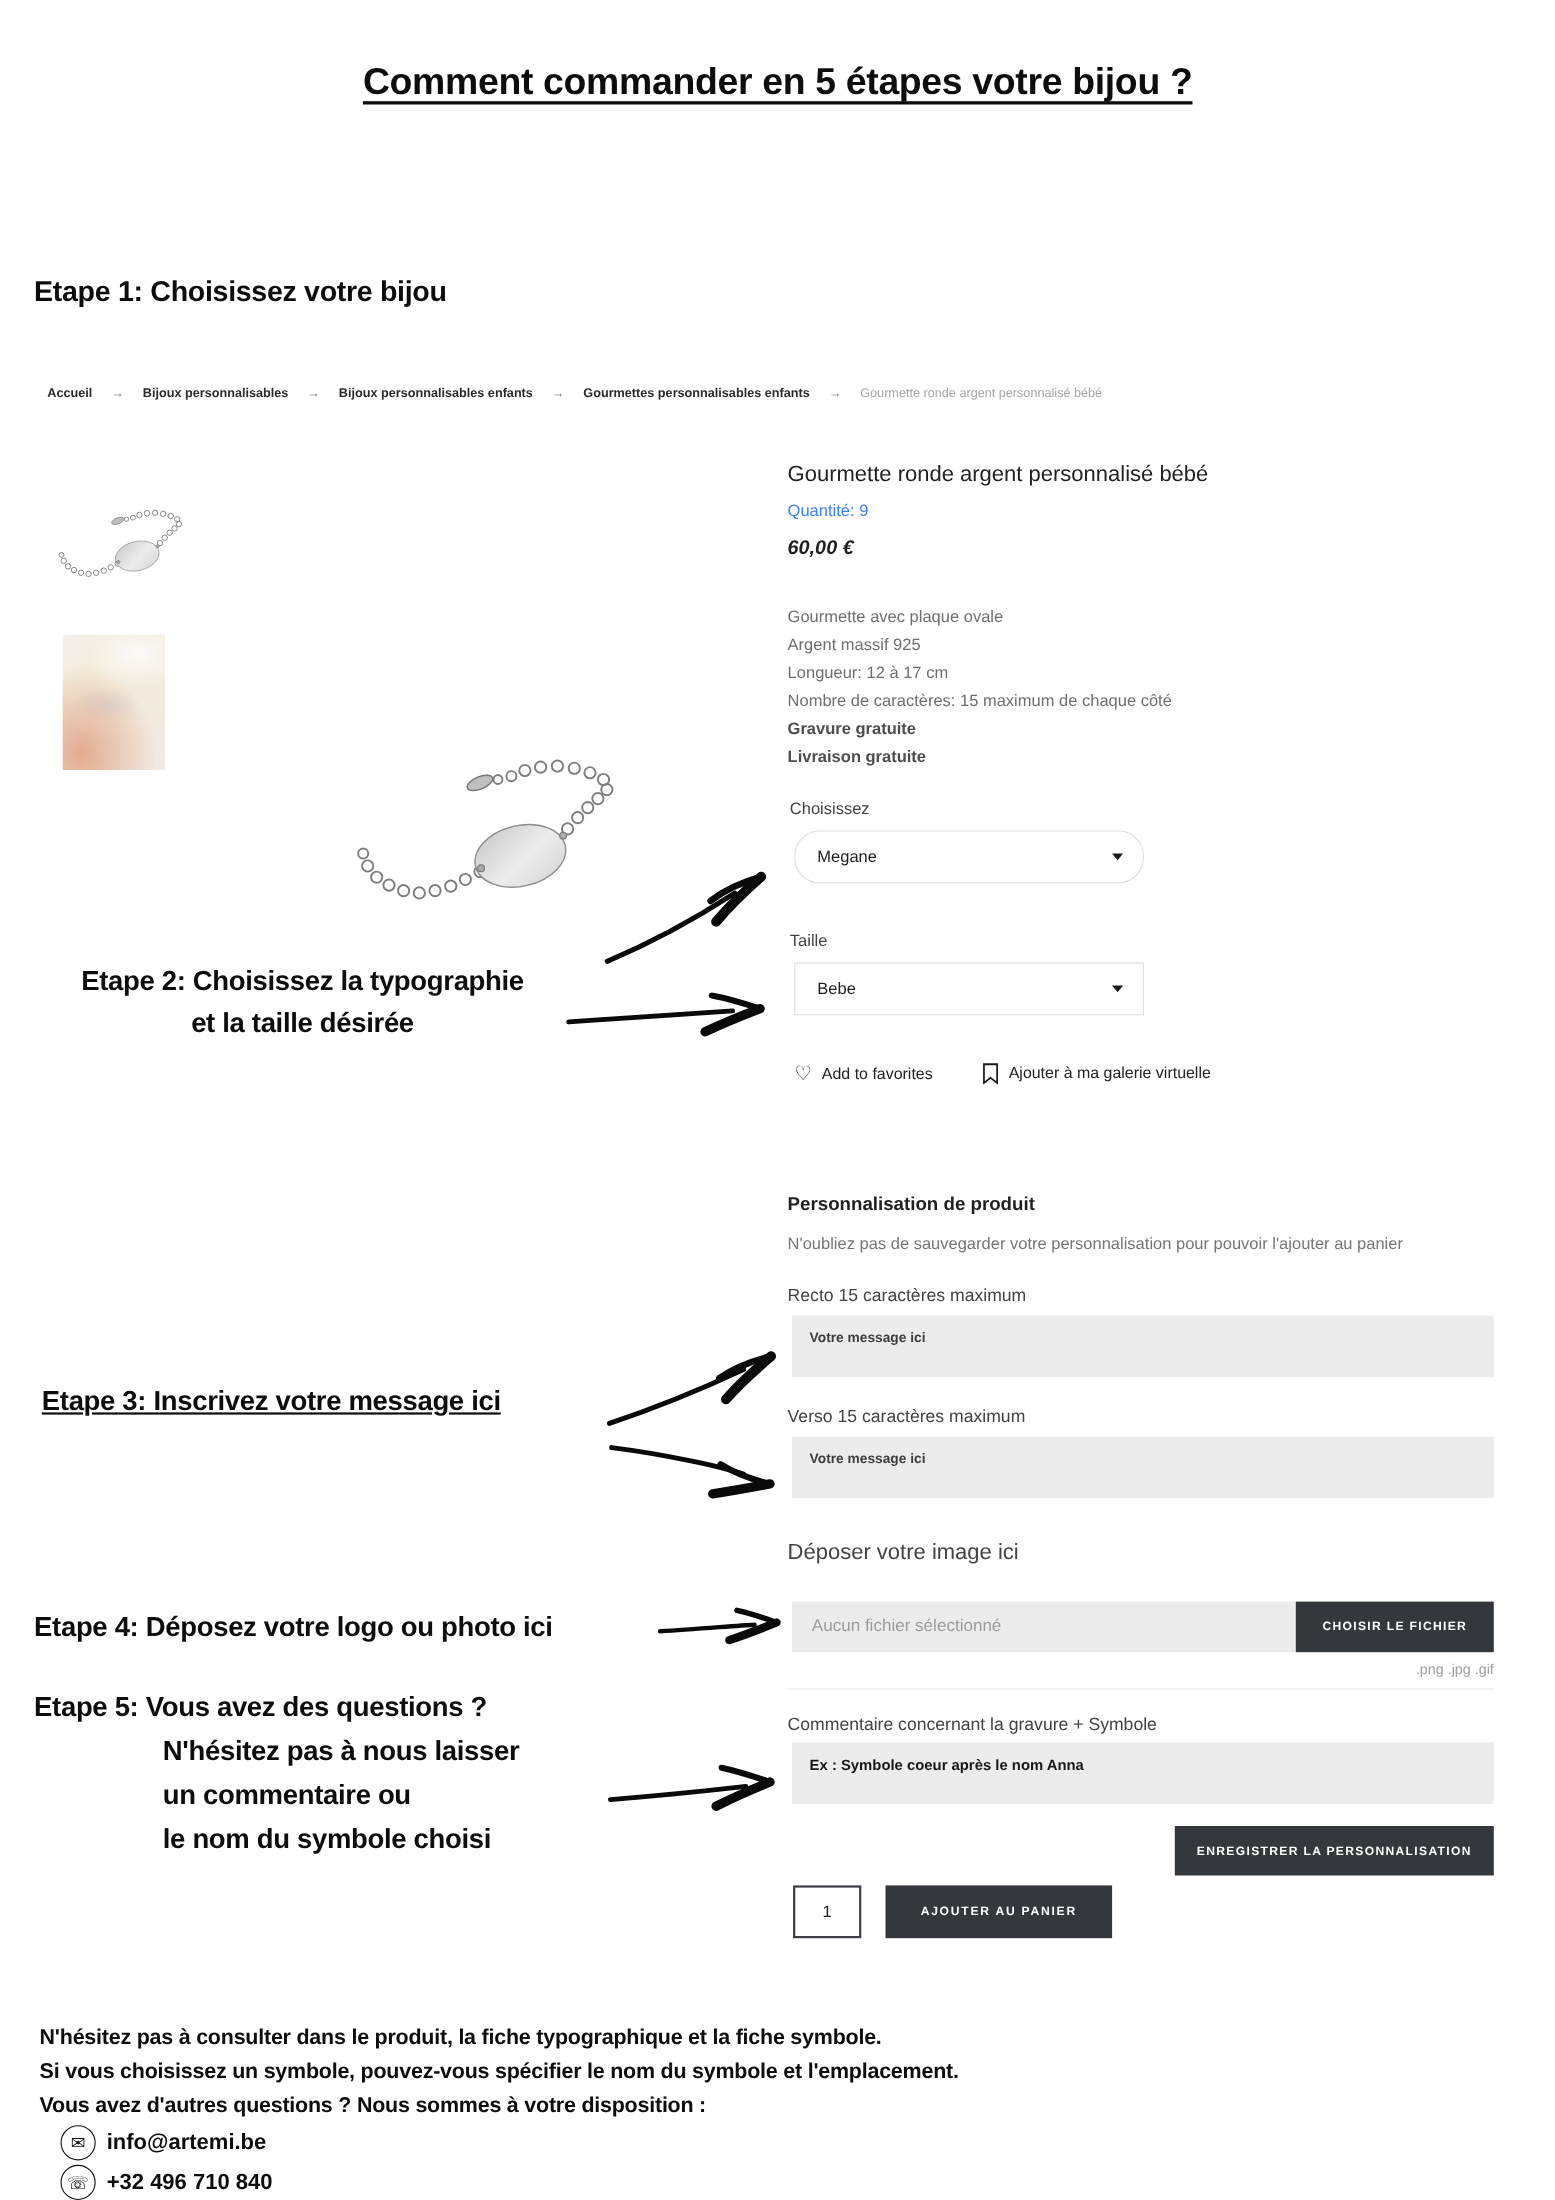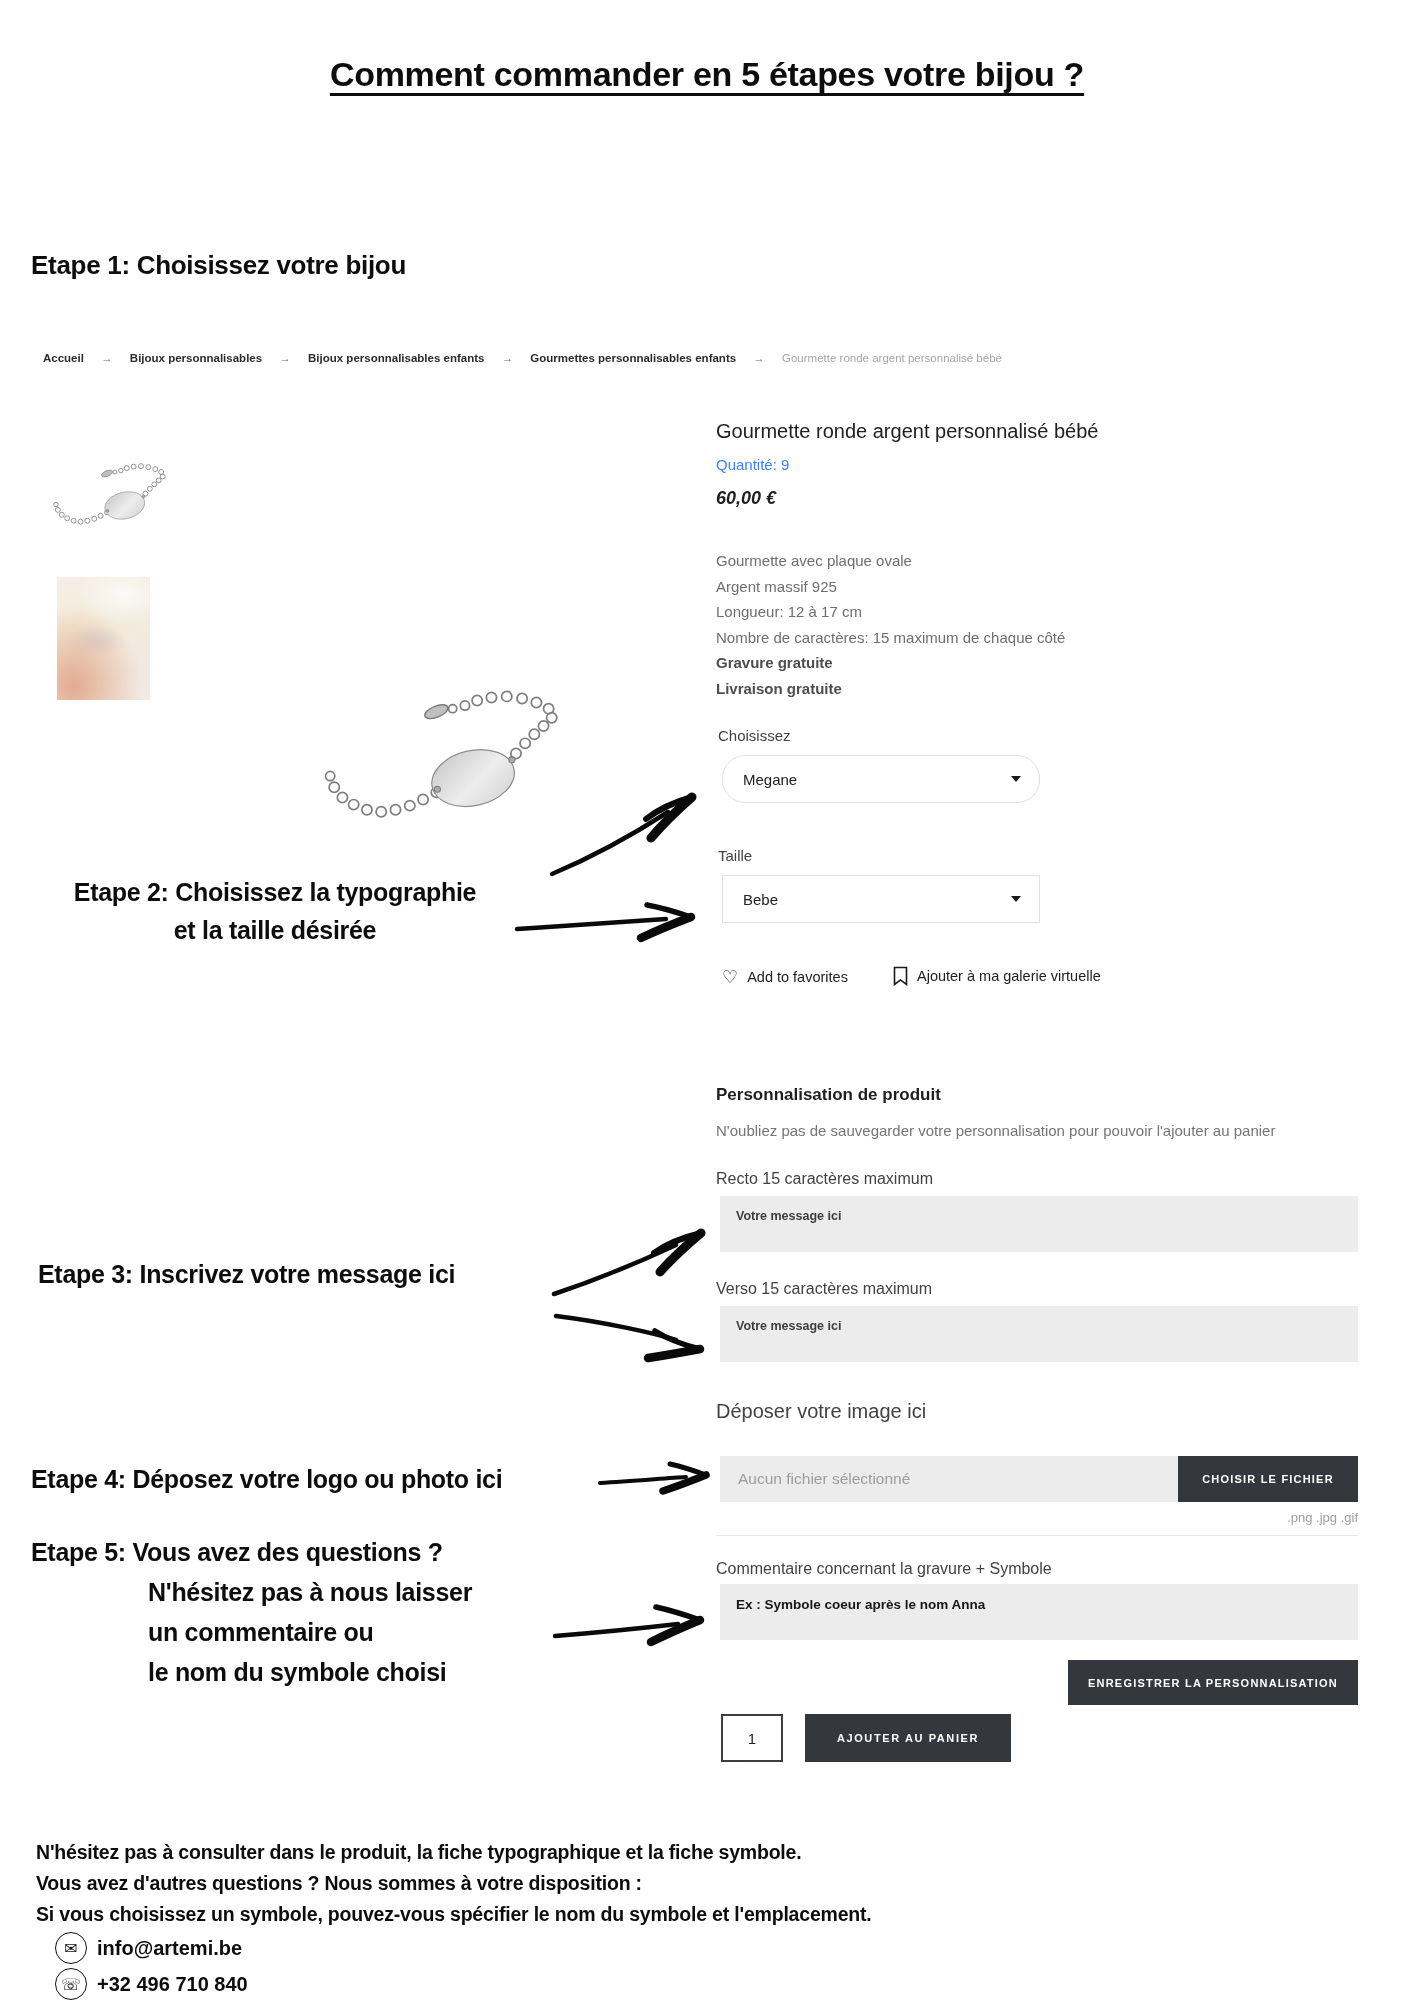--- a/index.html
+++ b/index.html
@@ -200,21 +200,21 @@
   <button class="abs darkbtn" style="left:1068px;top:1660px;width:290px;height:45px;font-size:11px;">ENREGISTRER LA PERSONNALISATION</button>
 
   <input class="abs qty" style="left: 721px; top: 1714px;" value="1">
   <button class="abs darkbtn" style="left:805px;top:1714px;width:206px;height:48px;letter-spacing:1.6px;">AJOUTER AU PANIER</button>
 
   <div class="abs annot step-txt" style="left:25px;top:873px;width:500px;text-align:center;">
     <div>Etape 2: Choisissez la typographie</div>
     <div>et la taille désirée</div>
   </div>
 
-  <div class="abs annot step-txt" style="left:38px;top:1255px;">Etape 3: Inscrivez votre message ici</div>
+  <div class="abs annot step-txt" style="left:38px;top:1255px;text-decoration:underline;">Etape 3: Inscrivez votre message ici</div>
   <div class="abs annot step-txt" style="left:31px;top:1460px;">Etape 4: Déposez votre logo ou photo ici</div>
 
   <div class="abs annot" style="left:31px;top:1532px;font-size:25px;line-height:40px;">
     <div>Etape 5: Vous avez des questions ?</div>
     <div style="padding-left:117px;">N'hésitez pas à nous laisser</div>
     <div style="padding-left:117px;">un commentaire ou</div>
     <div style="padding-left:117px;">le nom du symbole choisi</div>
   </div>
 
   <svg class="abs arrow" style="left:548px;top:788px;" width="150" height="92" viewBox="0 0 150 92">
@@ -243,22 +243,22 @@
     <path d="M108 15 Q 83 25 65 31" stroke-width="7.5"></path>
   </svg>
   <svg class="abs arrow" style="left:552px;top:1602px;" width="156" height="48" viewBox="0 0 156 48">
     <path d="M3 34 C 52 30, 100 25, 126 22" stroke-width="4.5"></path>
     <path d="M148 18 Q 122 9 104 5" stroke-width="5.5"></path>
     <path d="M148 18 Q 119 30 99 40" stroke-width="8.5"></path>
   </svg>
 
   <div class="abs foot" style="left:36px;top:1837px;">
     <div>N'hésitez pas à consulter dans le produit, la fiche typographique et la fiche symbole.</div>
+    <div>Si vous choisissez un symbole, pouvez-vous spécifier le nom du symbole et l'emplacement.</div>
     <div>Vous avez d'autres questions ? Nous sommes à votre disposition :</div>
-    <div>Si vous choisissez un symbole, pouvez-vous spécifier le nom du symbole et l'emplacement.</div>
   </div>
   <div class="abs contact" style="left:55px;top:1932px;">
     <span class="cicon" style="font-family:'DejaVu Sans',sans-serif;">✉</span>
     <span>info@artemi.be</span>
   </div>
   <div class="abs contact" style="left:55px;top:1968px;">
     <span class="cicon" style="font-family:'DejaVu Sans',sans-serif;">☏</span>
     <span>+32 496 710 840</span>
   </div>
 

